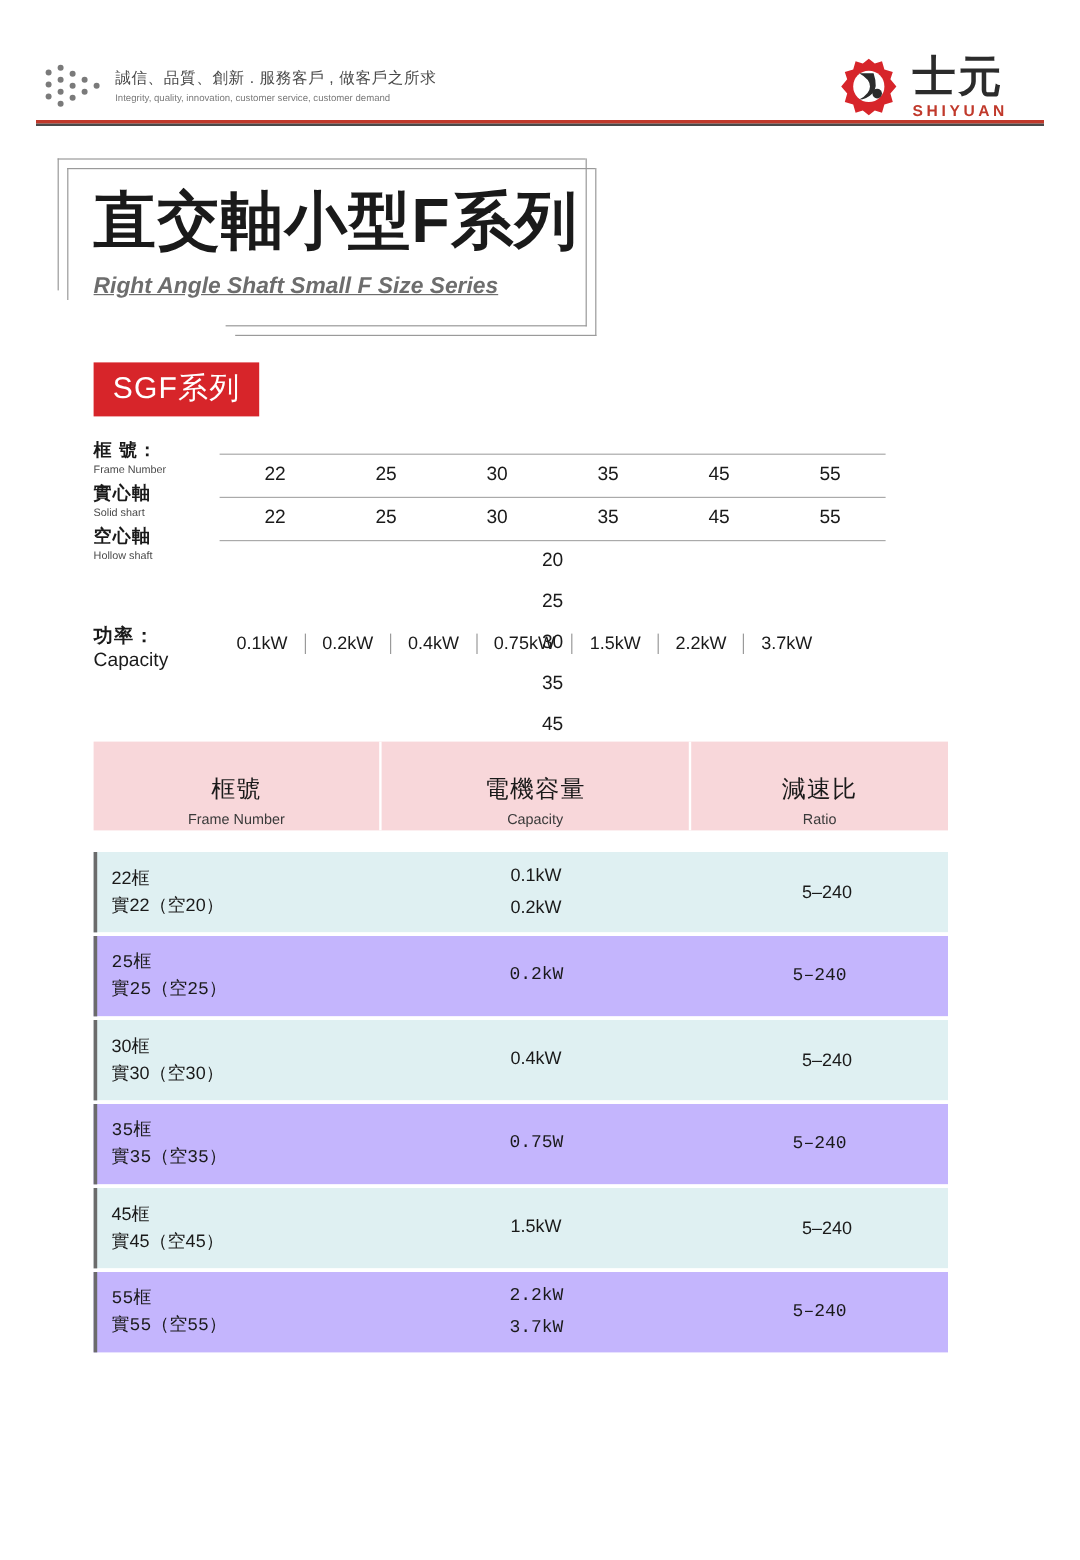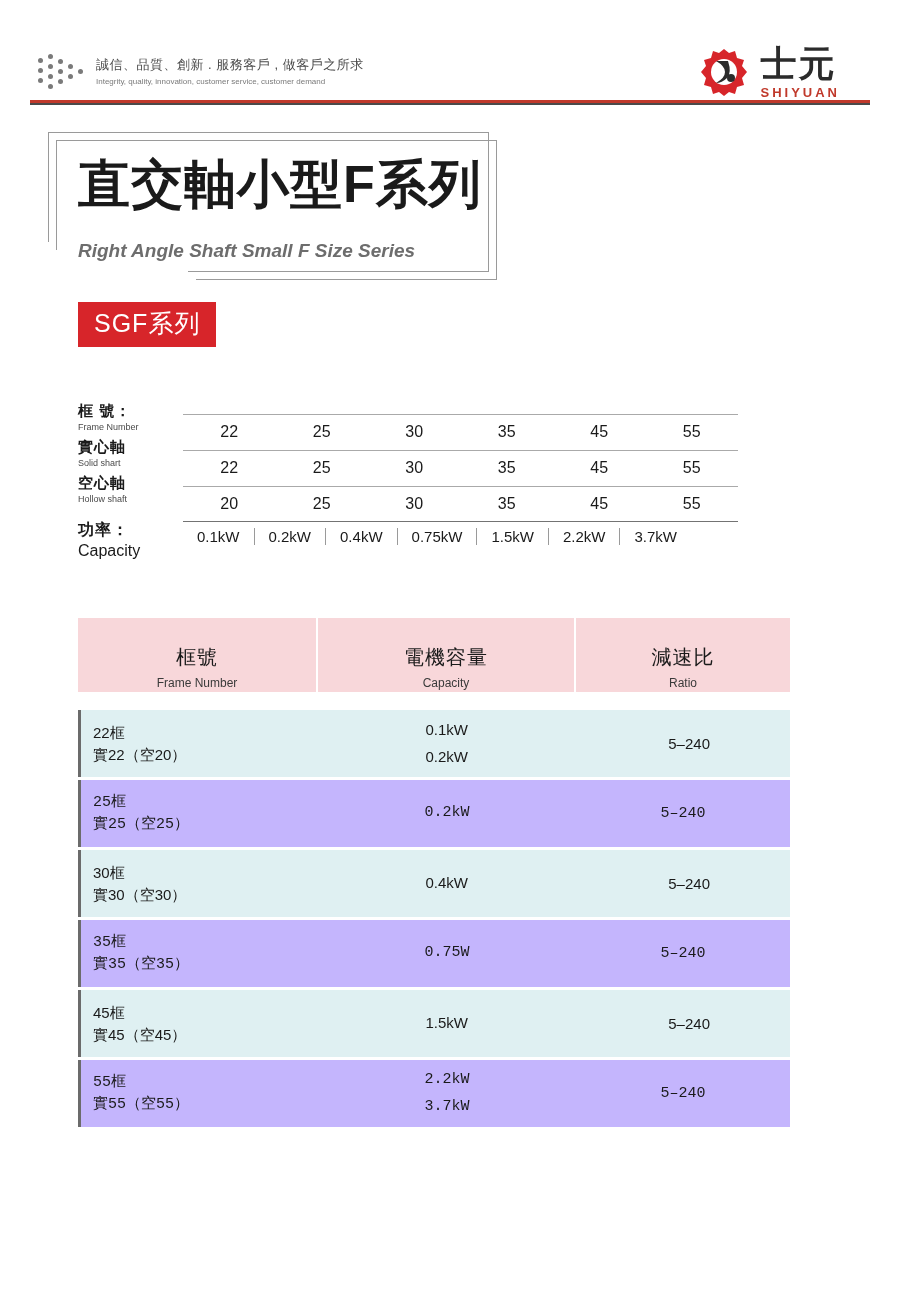--- a/index.html
+++ b/index.html
@@ -132,47 +132,47 @@
     position: absolute;
     left: 30px; top: 18px;
     font-size: 52px;
     font-weight: bold;
     color: #1a1a1a;
     letter-spacing: 1px;
     white-space: nowrap;
   }
   .title-en {
     position: absolute;
-    left: 30px; top: 108px;
+    left: 30px; top: 96px;
     font-size: 19px;
     font-style: italic;
     font-weight: bold;
     color: #6d6d6d;
     white-space: nowrap;
+    text-decoration: underline;
   }
 
   
   .series-tag {
     position: absolute;
     left: 78px; top: 302px;
     background: #d7252a;
     color: #ffffff;
     font-size: 25px;
     padding: 5px 16px 7px 16px;
     letter-spacing: 1px;
     white-space: nowrap;
     text-align: right;
   }
 
   
   .spec {
     position: absolute;
     left: 78px; top: 366px;
     width: 670px;
-    margin-top: 36px;
   }
   .spec-row {
     position: relative;
     height: 36px;
   }
   .spec-label {
     position: absolute;
     left: 0; top: 0;
     width: 105px;
   }
@@ -190,21 +190,22 @@
     margin-top: 1px;
   }
   .spec-vals {
     position: absolute;
     left: 105px; top: 12px;
     width: 555px;
     display: flex;
     border-top: 1px solid #aaaaaa;
   }
   .spec-row:last-child .spec-vals {
-    border-bottom: 1px solid #737373;
+    border-bottom: 6px solid #737373;
+    flex-direction: column;
   }
   .spec-vals span {
     flex: 1;
     text-align: center;
     font-size: 16px;
     color: #1a1a1a;
     line-height: 34px;
   }
 
   

